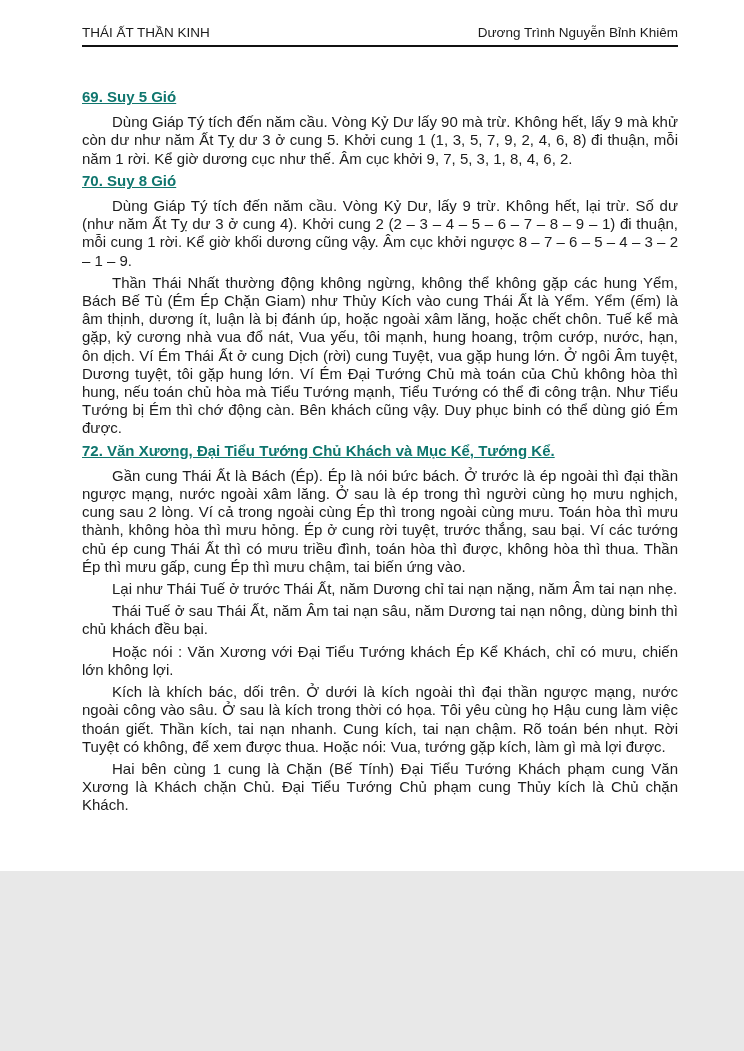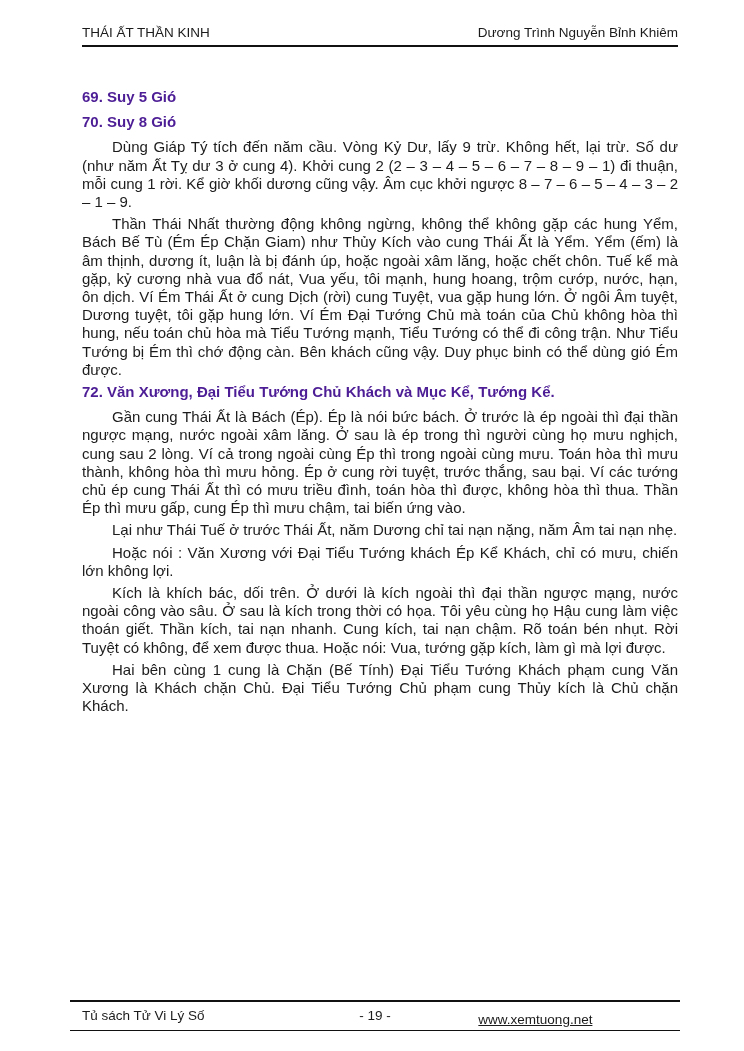--- a/index.html
+++ b/index.html
@@ -1,20 +1,20 @@
 <!DOCTYPE html>
 <html><head>
 <meta charset="utf-8">
 <style>
   * { margin: 0; padding: 0; box-sizing: border-box; }
   html, body { background: #e8e8e8; }
   .page {
     position: relative;
     width: 744px;
-    height: 1051px;
+    height: 871px;
     background: #ffffff;
     font-family: "Liberation Sans", sans-serif;
     color: #1a1a1a;
     overflow: hidden;
   }
   .page-header {
     position: absolute;
     left: 82px;
     right: 66px;
     top: 25px;
@@ -30,23 +30,24 @@
     position: absolute;
     left: 82px;
     right: 66px;
     top: 86px;
     font-size: 15px;
     line-height: 18.2px;
   }
   .doc-body h2 {
     font-size: 15px;
     font-weight: bold;
-    color: #4c1d95;
+    color: #0f766e;
     margin: 2px 0 7px 0;
     line-height: 18.2px;
+    text-decoration: underline;
   }
   .doc-body p {
     text-align: justify;
     text-indent: 30px;
     margin: 0 0 4px 0;
     color: #1c1c1c;
   }
   .doc-body section { margin-bottom: 2px; }
   .page-footer {
     position: absolute;
@@ -78,35 +79,37 @@
 
   <header class="page-header">
     <span>THÁI ẤT THẦN KINH</span>
     <span>Dương Trình Nguyễn Bỉnh Khiêm</span>
   </header>
 
   <main class="doc-body">
 
     <section>
       <h2>69. Suy 5 Gió</h2>
+      <p>Dùng Giáp Tý tích đến năm cầu. Vòng Kỷ Dư lấy 90 mà trừ. Không hết, lấy 9 mà khử còn dư như năm Ất Tỵ dư 3 ở cung 5. Khởi cung 1 (1, 3, 5, 7, 9, 2, 4, 6, 8) đi thuận, mỗi năm 1 rời. Kể giờ dương cục như thế. Âm cục khởi 9, 7, 5, 3, 1, 8, 4, 6, 2.</p>
     </section>
 
     <section>
       <h2>70. Suy 8 Gió</h2>
       <p>Dùng Giáp Tý tích đến năm cầu. Vòng Kỷ Dư, lấy 9 trừ. Không hết, lại trừ. Số dư (như năm Ất Tỵ dư 3 ở cung 4). Khởi cung 2 (2 – 3 – 4 – 5 – 6 – 7 – 8 – 9 – 1) đi thuận, mỗi cung 1 rời. Kể giờ khối dương cũng vậy. Âm cục khởi ngược 8 – 7 – 6 – 5 – 4 – 3 – 2 – 1 – 9.</p>
     </section>
 
     <section>
       <p>Thần Thái Nhất thường động không ngừng, không thể không gặp các hung Yểm, Bách Bế Tù (Ém Ép Chặn Giam) như Thủy Kích vào cung Thái Ất là Yểm. Yểm (ếm) là âm thịnh, dương ít, luận là bị đánh úp, hoặc ngoài xâm lăng, hoặc chết chôn. Tuế kể mà gặp, kỷ cương nhà vua đổ nát, Vua yếu, tôi mạnh, hung hoang, trộm cướp, nước, hạn, ôn dịch. Ví Ém Thái Ất ở cung Dịch (rời) cung Tuyệt, vua gặp hung lớn. Ở ngôi Âm tuyệt, Dương tuyệt, tôi gặp hung lớn. Ví Ém Đại Tướng Chủ mà toán của Chủ không hòa thì hung, nếu toán chủ hòa mà Tiểu Tướng mạnh, Tiểu Tướng có thể đi công trận. Như Tiểu Tướng bị Ém thì chớ động càn. Bên khách cũng vậy. Duy phục binh có thể dùng gió Ém được.</p>
     </section>
 
     <section>
       <h2>72. Văn Xương, Đại Tiểu Tướng Chủ Khách và Mục Kể, Tướng Kể.</h2>
       <p>Gần cung Thái Ất là Bách (Ép). Ép là nói bức bách. Ở trước là ép ngoài thì đại thần ngược mạng, nước ngoài xâm lăng. Ở sau là ép trong thì người cùng họ mưu nghịch, cung sau 2 lòng. Ví cả trong ngoài cùng Ép thì trong ngoài cùng mưu. Toán hòa thì mưu thành, không hòa thì mưu hỏng. Ép ở cung rời tuyệt, trước thắng, sau bại. Ví các tướng chủ ép cung Thái Ất thì có mưu triều đình, toán hòa thì được, không hòa thì thua. Thần Ép thì mưu gấp, cung Ép thì mưu chậm, tai biến ứng vào.</p>
       <p>Lại như Thái Tuế ở trước Thái Ất, năm Dương chỉ tai nạn nặng, năm Âm tai nạn nhẹ.</p>
+      <p>Thái Tuế ở sau Thái Ất, năm Âm tai nạn sâu, năm Dương tai nạn nông, dùng binh thì chủ khách đều bại.</p>
       <p>Hoặc nói : Văn Xương với Đại Tiểu Tướng khách Ép Kể Khách, chỉ có mưu, chiến lớn không lợi.</p>
     </section>
 
     <section>
       <p>Kích là khích bác, dối trên. Ở dưới là kích ngoài thì đại thần ngược mạng, nước ngoài công vào sâu. Ở sau là kích trong thời có họa. Tôi yêu cùng họ Hậu cung làm việc thoán giết. Thần kích, tai nạn nhanh. Cung kích, tai nạn chậm. Rõ toán bén nhụt. Rời Tuyệt có không, để xem được thua. Hoặc nói: Vua, tướng gặp kích, làm gì mà lợi được.</p>
     </section>
 
     <section>
       <p>Hai bên cùng 1 cung là Chặn (Bế Tính) Đại Tiểu Tướng Khách phạm cung Văn Xương là Khách chặn Chủ. Đại Tiểu Tướng Chủ phạm cung Thủy kích là Chủ chặn Khách.</p>
     </section>

